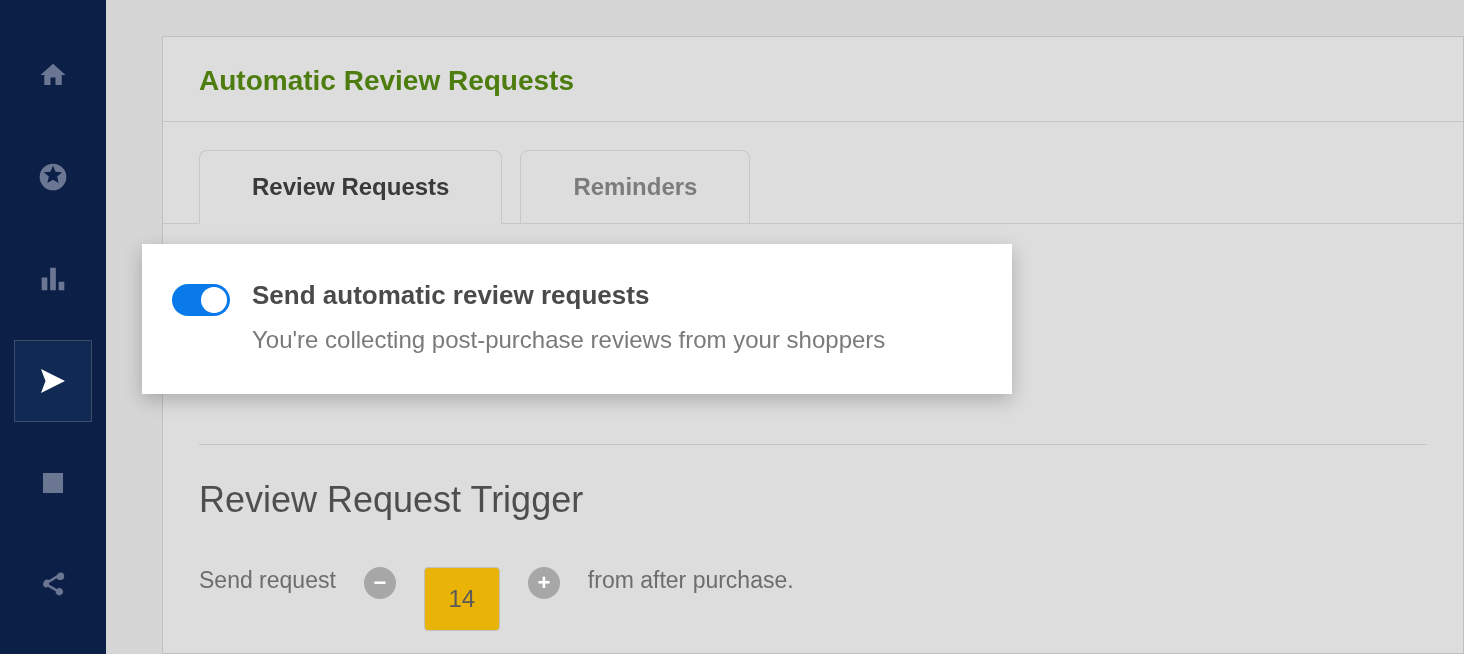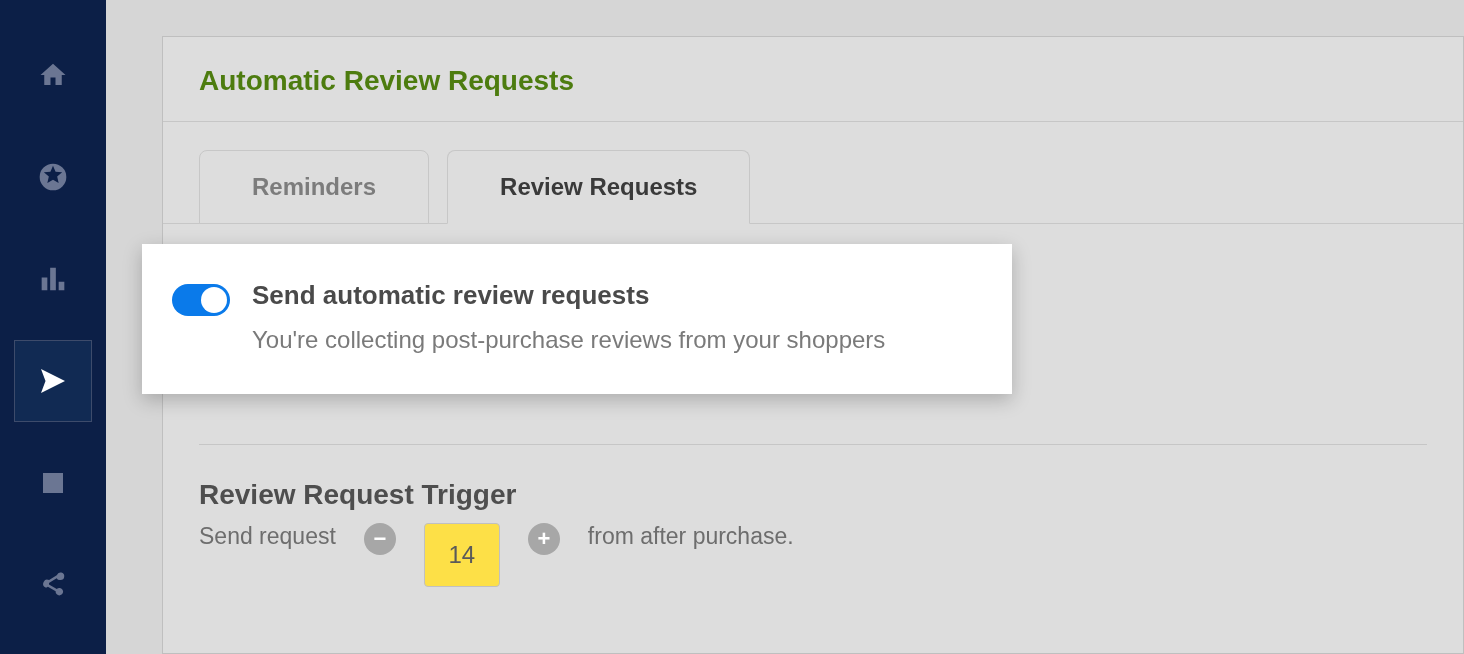--- a/index.html
+++ b/index.html
@@ -118,24 +118,24 @@
   .toggle-label { font-size: 26px; font-weight: 700; color: #4a4a4a; }
   .toggle-desc { font-size: 24px; color: #7a7a7a; margin-top: 15px; }
   .divider {
     border-top: 1px solid #c6c6c6;
     margin: 220px 36px 0 36px;
   }
   .section {
     padding: 34px 36px 0 36px;
   }
   .section-title {
-    font-size: 28px;
-    font-weight: 700;
+    font-size: 36px;
+    font-weight: 400;
     color: #4e4e4e;
-    margin-bottom: 12px;
+    margin-bottom: 46px;
   }
   .trigger-row {
     display: flex;
     align-items: flex-start;
     gap: 28px;
     font-size: 23px;
     color: #6d6d6d;
   }
   .stepper-btn {
     width: 32px;
@@ -152,21 +152,21 @@
     line-height: 1;
   }
   .stepper-input {
     width: 76px;
     height: 64px;
     border: 1px solid #c0c0c0;
     border-radius: 4px;
     text-align: center;
     font-size: 24px;
     color: #5a5a5a;
-    background: #fde047;
+    background: #eab308;
   }
 </style>
 </head>
 <body>
 
 <nav class="sidebar">
   <div class="sidebar-item">
     <svg width="34" height="30" viewBox="0 0 24 24">
         <path d="M10 20v-6h4v6h5v-8h3L12 3 2 12h3v8z"></path>
       </svg>
@@ -197,22 +197,22 @@
       </svg>
   </div>
 </nav>
 
 <main class="main">
   <div class="panel">
     <div class="panel-header">
       <h1 class="panel-title">Automatic Review Requests</h1>
     </div>
     <div class="tabs">
+      <div class="tab active">Review Requests</div>
       <div class="tab">Reminders</div>
-      <div class="tab active">Review Requests</div>
     </div>
     <div class="tab-underline"></div>
 
     <div class="divider"></div>
 
     <section class="section">
       <h2 class="section-title">Review Request Trigger</h2>
       <div class="trigger-row">
         <span>Send request</span>
         <div class="stepper-btn">

